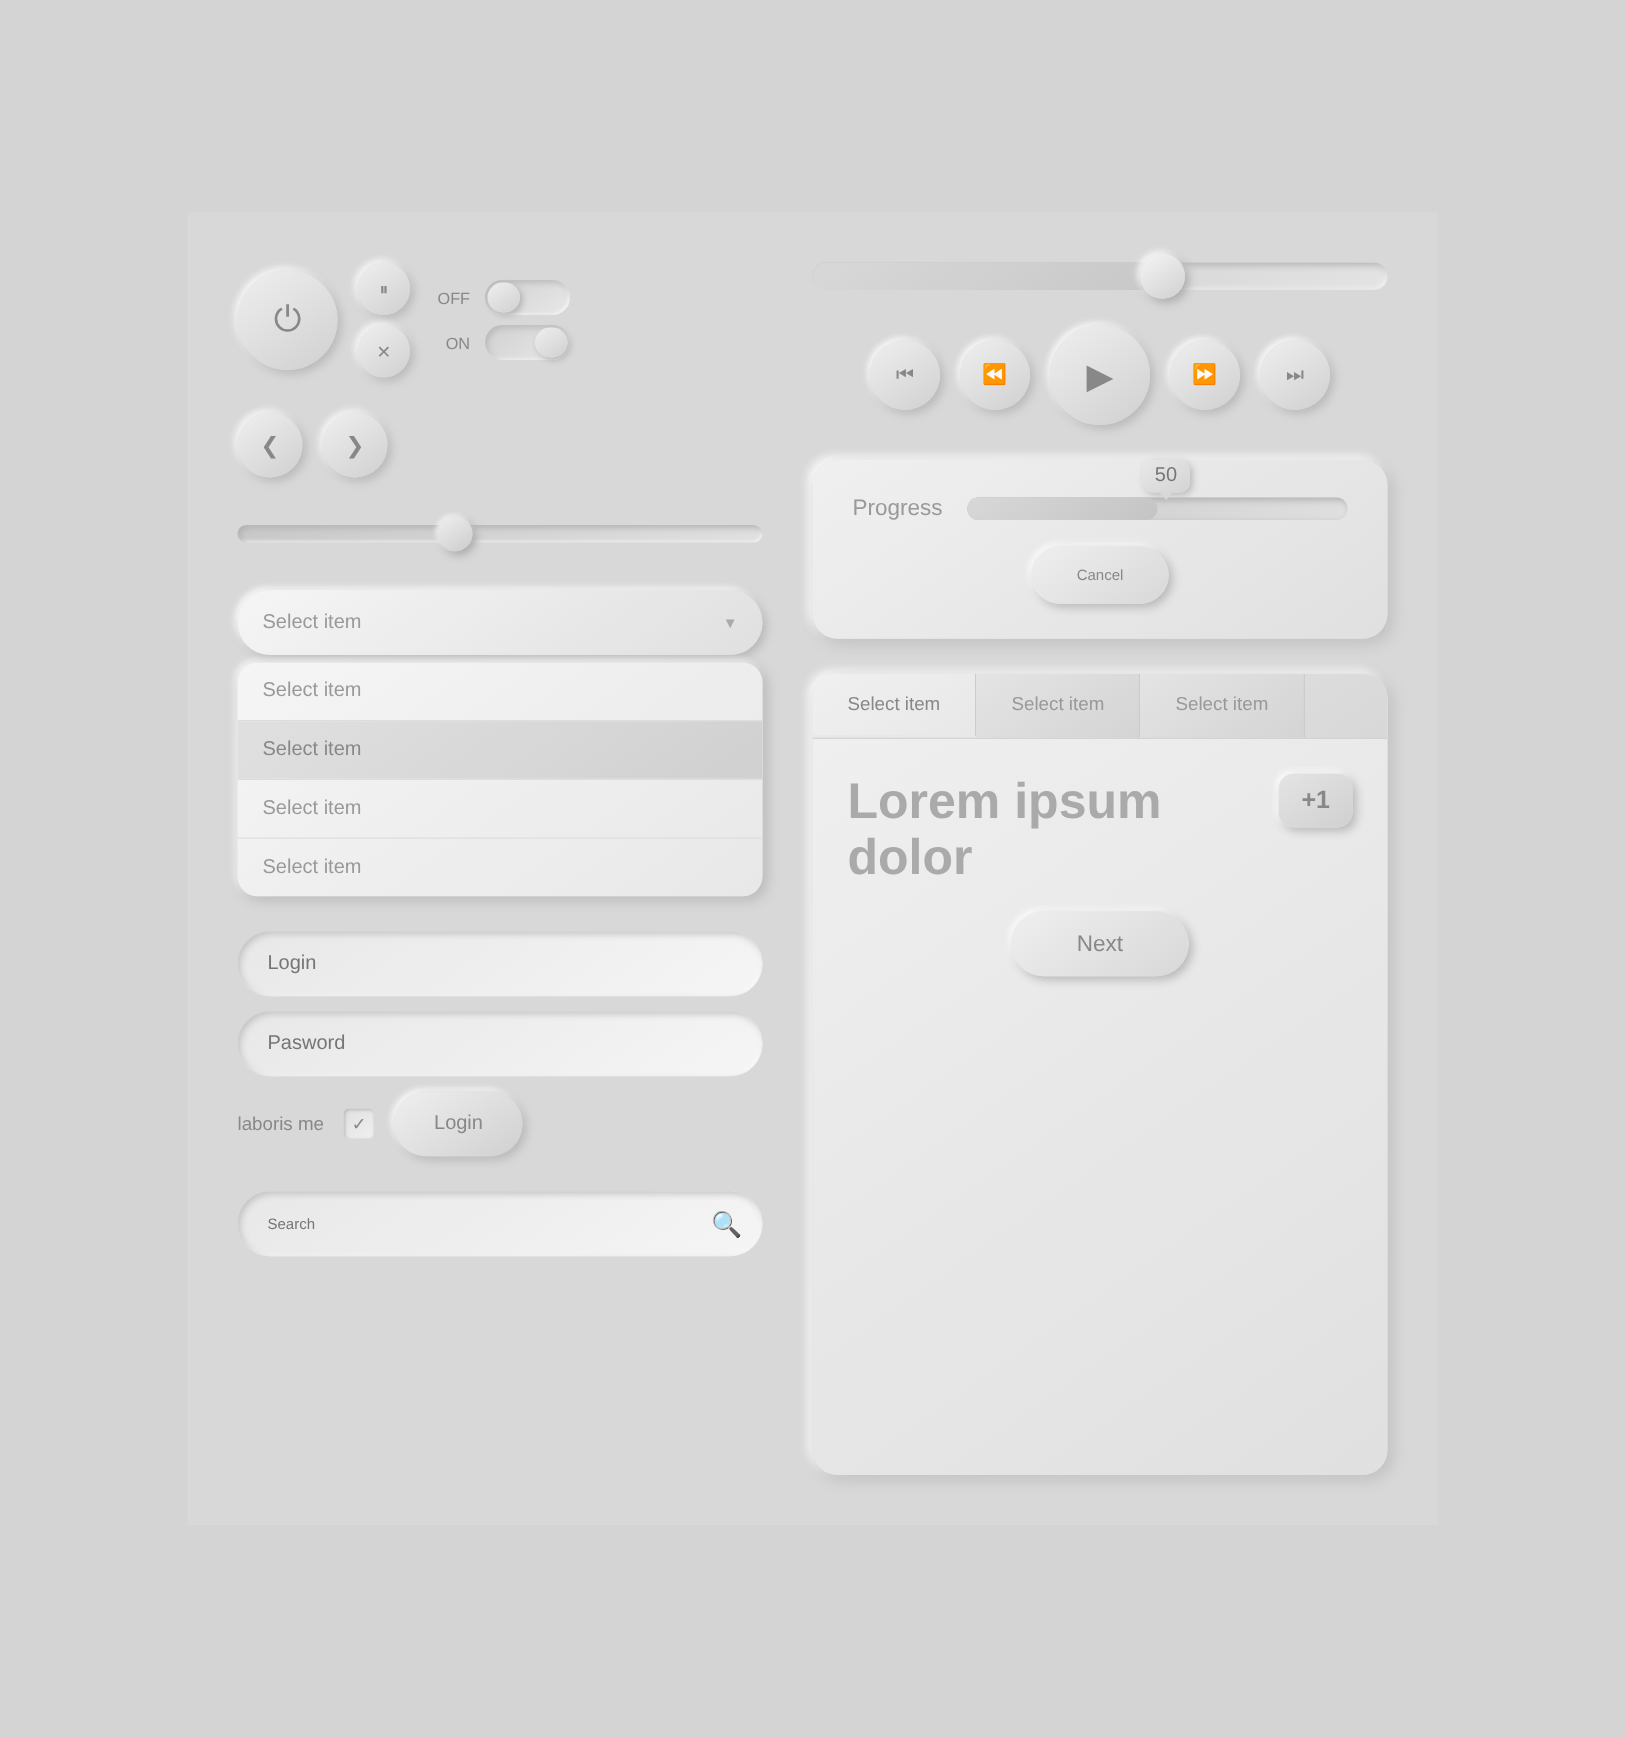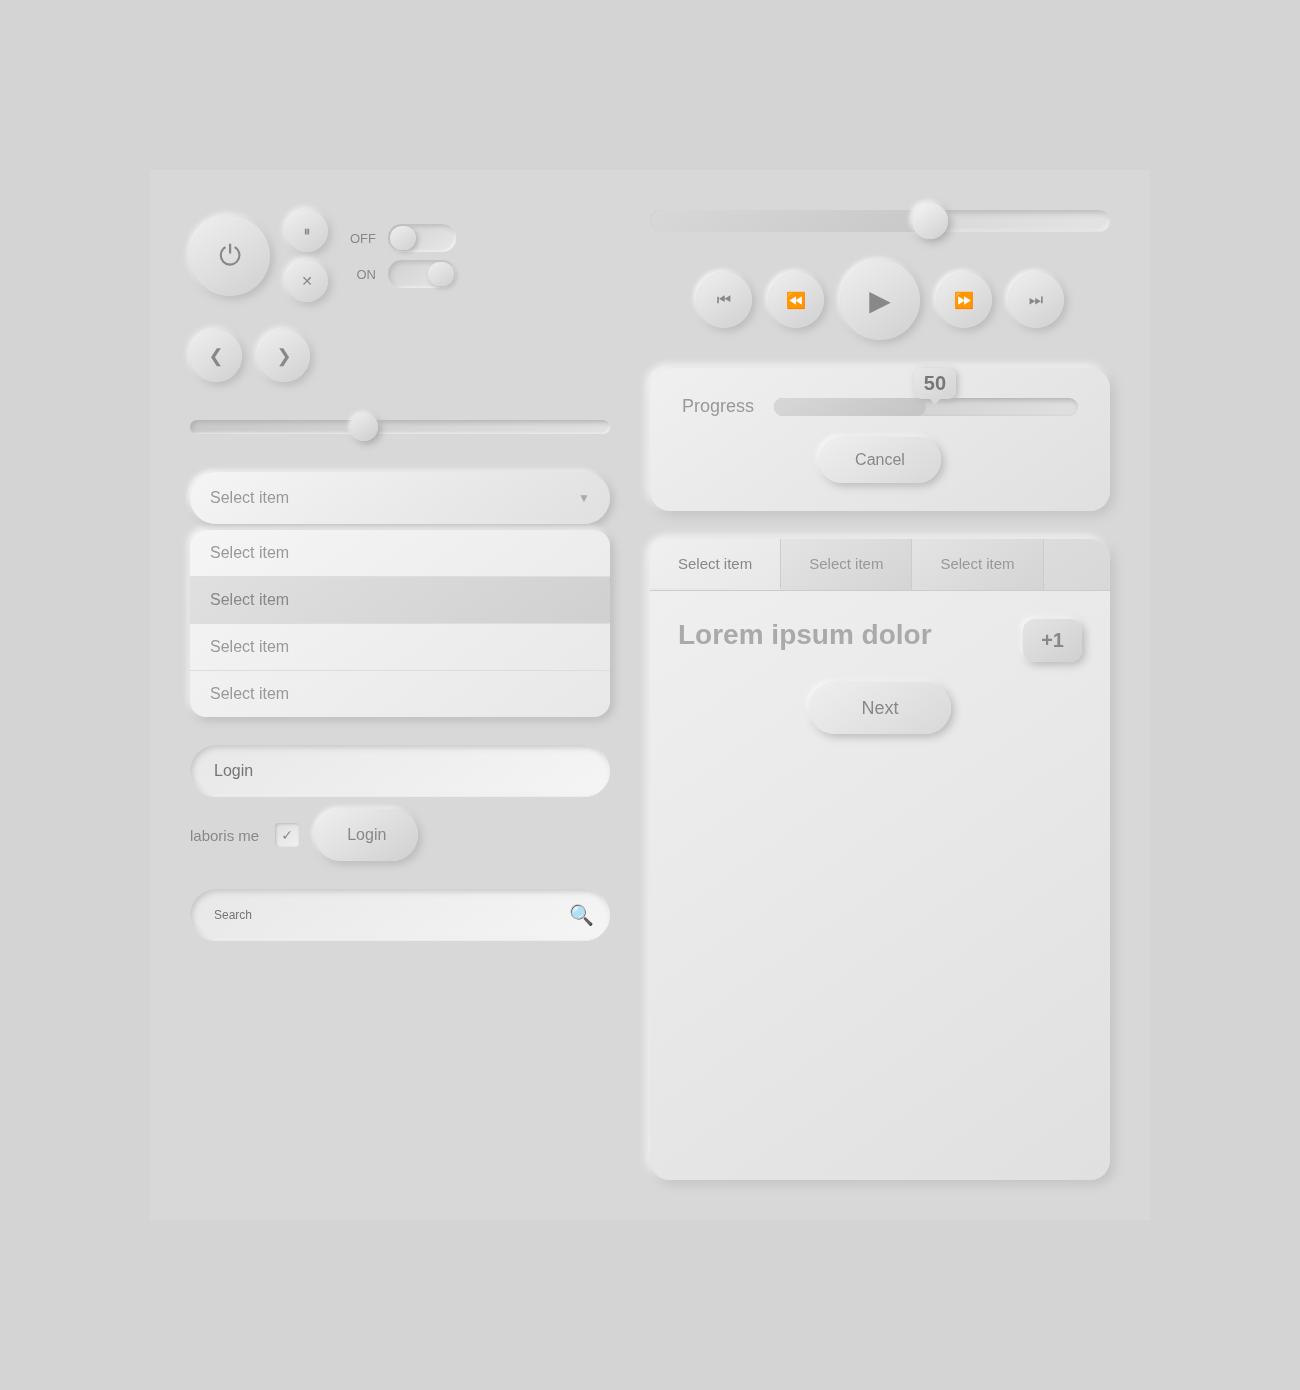--- a/index.html
+++ b/index.html
@@ -375,23 +375,23 @@
     }
 
     .progress-badge {
       position: absolute;
       top: -30px;
       left: 46%;
       background: linear-gradient(145deg, #e8e8e8, #d4d4d4);
       box-shadow: 2px 2px 6px #b8b8b8;
       border-radius: 8px;
       padding: 4px 10px;
-      font-size: 20px;
+      font-size: 16px;
       color: #777;
-      font-weight: bold;
+      font-weight: normal;
     }
 
     .progress-badge::after {
       content: '';
       position: absolute;
       bottom: -6px;
       left: 50%;
       transform: translateX(-50%);
       border-left: 6px solid transparent;
       border-right: 6px solid transparent;
@@ -399,21 +399,21 @@
     }
 
     .cancel-btn {
       align-self: center;
       height: 46px;
       padding: 0 36px;
       border-radius: 23px;
       background: linear-gradient(145deg, #efefef, #d8d8d8);
       box-shadow: 3px 3px 8px #b8b8b8, -2px -2px 5px #ffffff;
       border: none;
-      font-size: 16px;
+      font-size: 12px;
       color: #888;
       cursor: pointer;
     }
 
     
     .tab-card {
       background: linear-gradient(145deg, #f0f0f0, #e0e0e0);
       border-radius: 20px;
       box-shadow: 4px 4px 12px #c0c0c0, -3px -3px 8px #ffffff;
       overflow: hidden;
@@ -446,21 +446,21 @@
     }
 
     .tab-title-row {
       display: flex;
       align-items: flex-start;
       justify-content: space-between;
       margin-bottom: 20px;
     }
 
     .tab-title {
-      font-size: 28px;
+      font-size: 40px;
       color: #aaa;
       font-weight: bold;
     }
 
     .plus-one-badge {
       background: linear-gradient(145deg, #e4e4e4, #d0d0d0);
       box-shadow: 3px 3px 8px #b8b8b8, -2px -2px 5px #ffffff;
       border-radius: 12px;
       padding: 10px 18px;
       font-size: 20px;
@@ -550,20 +550,21 @@
       <div class="dropdown-list">
         <div class="dropdown-item">Select item</div>
         <div class="dropdown-item selected">Select item</div>
         <div class="dropdown-item">Select item</div>
         <div class="dropdown-item">Select item</div>
       </div>
     </div>
 
     <div class="login-form">
       <input class="input-field" type="text" placeholder="Login" style="">
+      <input class="input-field" type="password" placeholder="Pasword" style="">
       <div class="login-row">
         <span class="remember-label">laboris me</span>
         <div class="checkbox-wrap">✓</div>
         <button class="login-btn">Login</button>
       </div>
     </div>
 
     <div class="search-bar">
       <input class="search-input" type="text" placeholder="Search" style="">
       <span class="search-icon">🔍</span>

